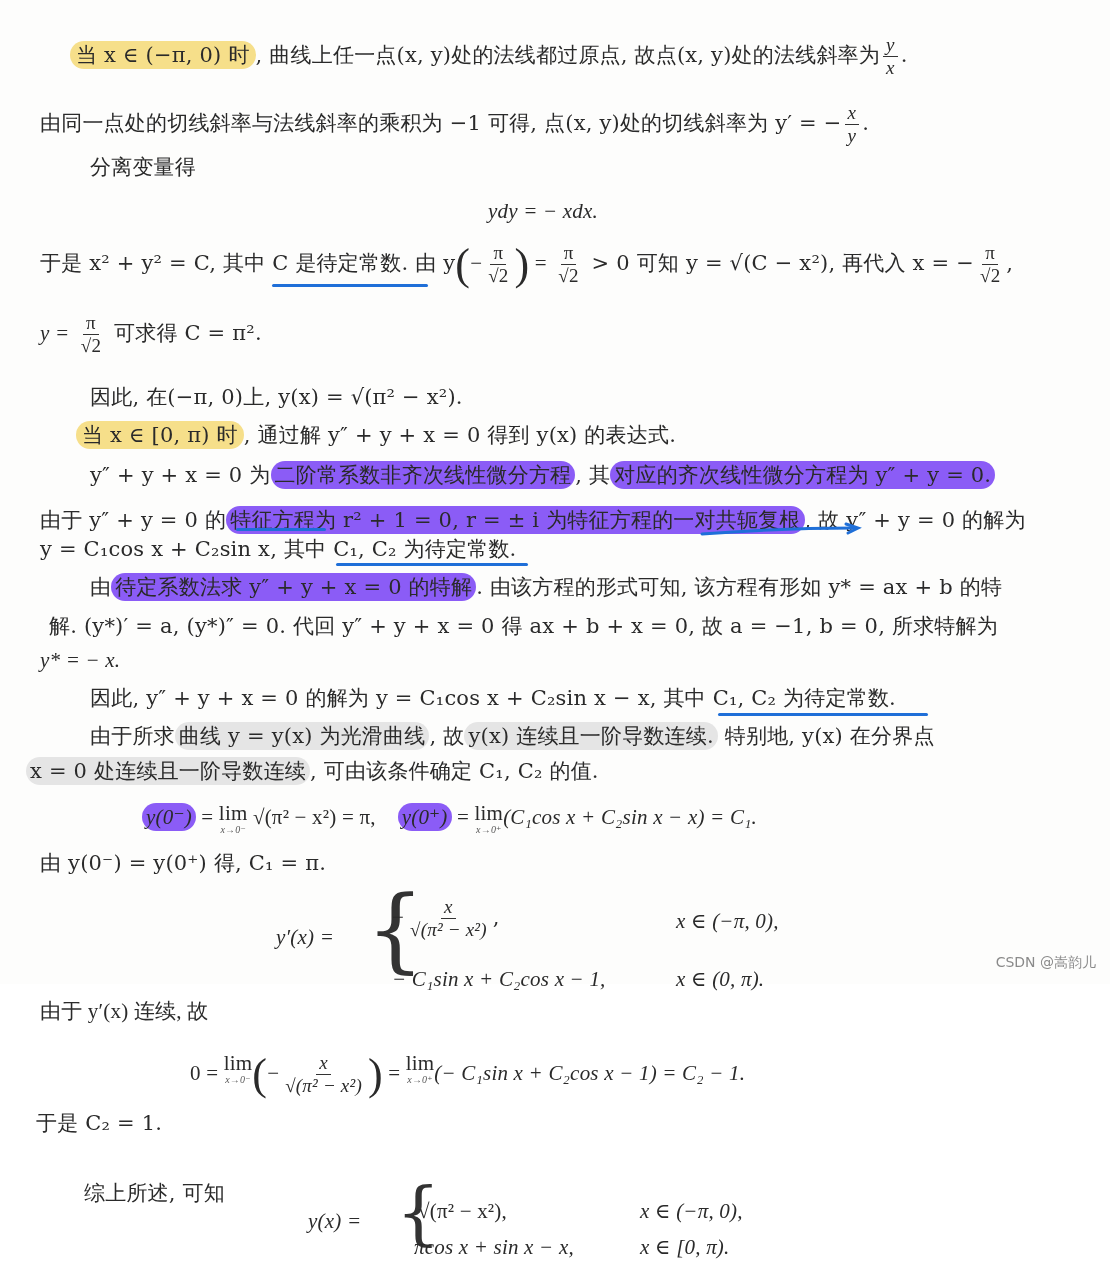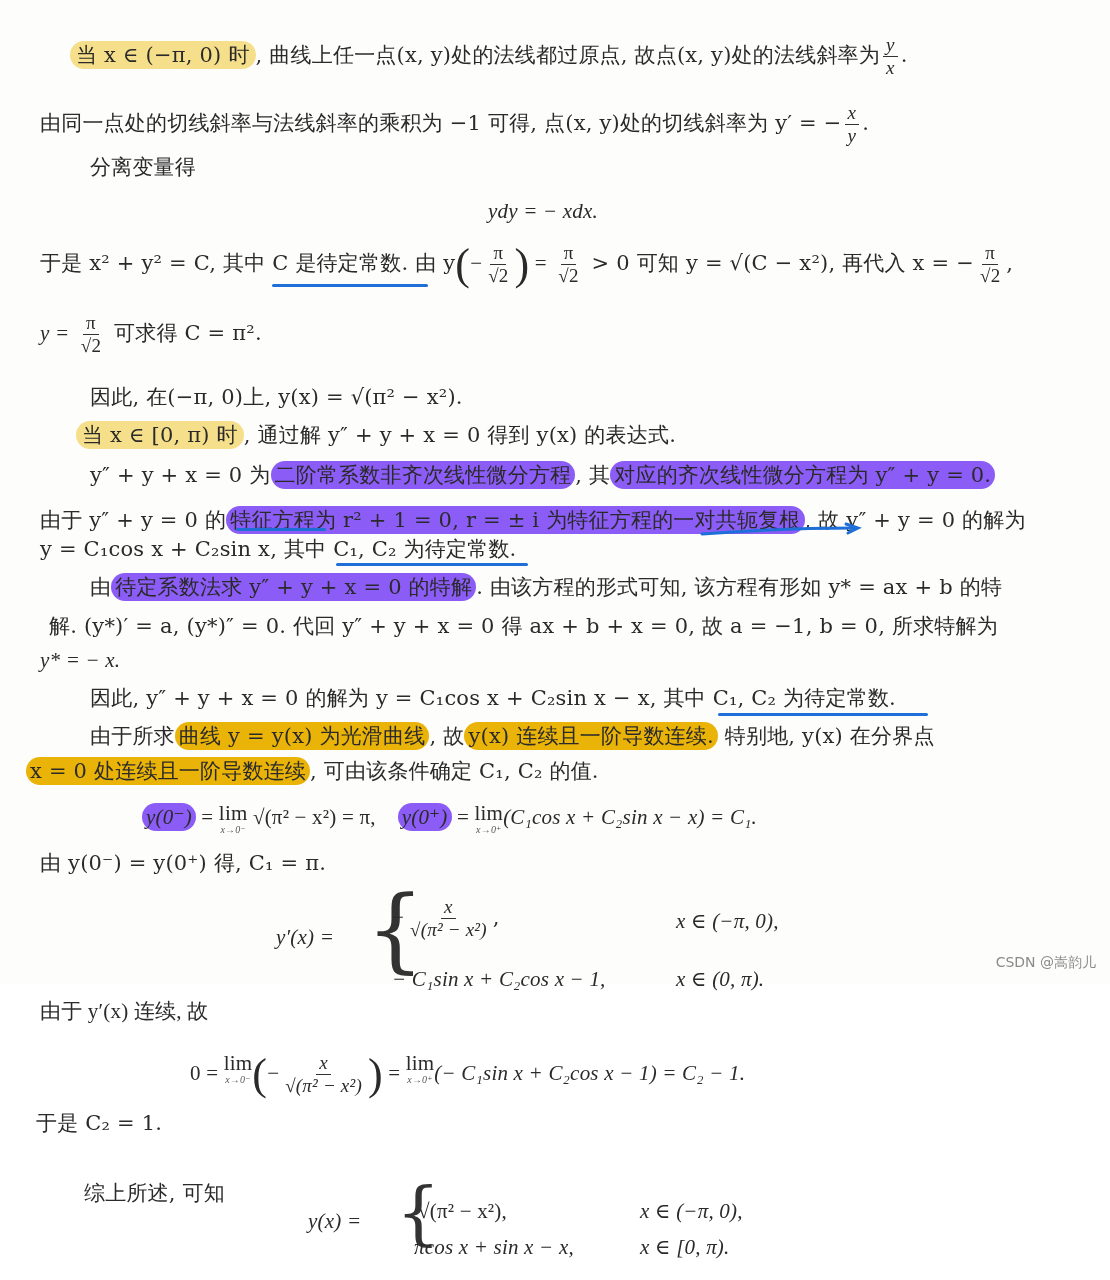--- a/index.html
+++ b/index.html
@@ -10,21 +10,21 @@
   }
   .page { position: absolute; left: 0; top: 0; width: 1110px; height: 984px; background: #fdfdfc; }
   .line {
     position: absolute; white-space: nowrap; font-size: 21px; line-height: 30px;
     letter-spacing: 0.2px;
   }
   .m { font-family: "Liberation Serif", "DejaVu Serif", serif; font-style: italic; }
   .r { font-family: "Liberation Serif", "DejaVu Serif", serif; font-style: normal; }
   .hl-yellow { background: #f6df8a; border-radius: 14px; padding: 2px 6px; }
   .hl-pink { background: #8b5cf6; border-radius: 14px; padding: 2px 4px; }
-  .hl-orange { background: #eab308; border-radius: 14px; padding: 2px 4px; }
+  .hl-orange { background: #e5e5e5; border-radius: 14px; padding: 2px 4px; }
   .ul-blue { position: absolute; height: 3px; background: #1f6fd8; border-radius: 2px; }
   .frac { display: inline-flex; flex-direction: column; align-items: center; vertical-align: middle; margin: 0 3px; font-size: 19px; line-height: 22px; }
   .frac .num { border-bottom: 1px solid #333; padding: 0 3px; }
   .frac .den { padding: 0 3px; }
   .big-paren { font-size: 44px; line-height: 30px; vertical-align: middle; font-weight: 100; }
   .brace { position: absolute; font-size: 92px; line-height: 92px; font-weight: 100; color: #333; }
   .lim { display: inline-flex; flex-direction: column; align-items: center; vertical-align: top; line-height: 22px; }
   .lim .sub { font-size: 10px; line-height: 12px; color: #555; font-style: italic; }
   .watermark { position: absolute; right: 14px; bottom: 12px; font-family: "DejaVu Sans", sans-serif; font-size: 14px; color: #8a8a8a; }
 </style>

